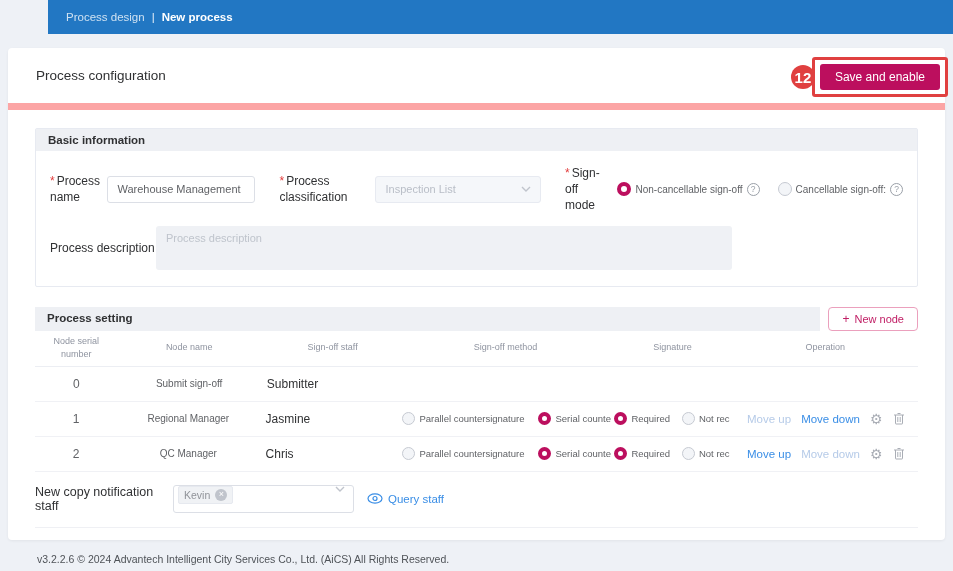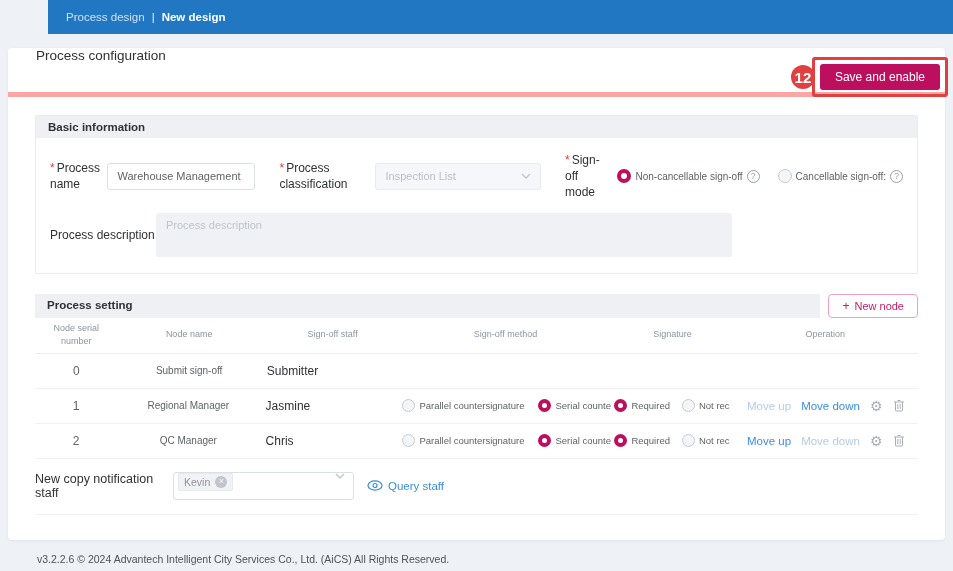--- a/index.html
+++ b/index.html
@@ -8,22 +8,22 @@
 
   
   .topbar { height:34px; background:#2277c3; display:flex; align-items:center; padding:0 18px;margin-left:48px; }
   .crumb-parent { font-size:11.5px; color:rgba(255,255,255,.78); cursor:pointer; }
   .crumb-sep { font-size:11.5px; color:rgba(255,255,255,.9); margin:0 7px; }
   .crumb-current { font-size:11.5px; color:#fff; font-weight:700; }
 
   
   .card { position:relative; margin:14px 8px 0 8px; height:492px; background:#fff;
     border-radius:4px; box-shadow:0 1px 3px rgba(0,0,0,.06); }
-  .card-header { height:49px; display:flex; padding:0 28px;
-    border-bottom:5px solid #fca5a5; }
+  .card-header { height:62px; display:flex; align-items:center; padding:0 28px;
+    border-bottom:7px solid #fca5a5; }
   .page-title { font-size:13.5px; color:#303133; }
 
   
   .annotation { position:absolute; top:9px; right:-3px; display:flex; align-items:center; z-index:5; }
   .ann-badge { width:24px; height:24px; border-radius:50%; background:#e04040; color:#fff;
     font-size:15px; font-weight:700; display:flex; align-items:center; justify-content:center;
     margin-right:-3px; z-index:6; }
   .ann-rect { border:3px solid #e04040; border-radius:3px; padding:4px 5px; background:transparent; }
   .btn-primary { background:#bc0f5e; color:#fff; border:none; border-radius:3px;
     font-size:12px; padding:6px 15px; cursor:pointer; font-family:inherit; }
@@ -110,21 +110,21 @@
   .bottom-divider { margin:14px 27px 0 27px; border-top:1px solid #eff0f4; }
 
   .footer { margin:13px 8px 0 37px; font-size:10.5px; color:#4f5358; }
 </style>
 </head>
 <body>
 
 <div class="topbar">
   <span class="crumb-parent">Process design</span>
   <span class="crumb-sep">|</span>
-  <span class="crumb-current">New design</span>
+  <span class="crumb-current">New process</span>
 </div>
 
 <div class="card">
 
   <div class="annotation">
     <div class="ann-badge">12</div>
     <div class="ann-rect">
       <button class="btn-primary">Save and enable</button>
     </div>
   </div>

